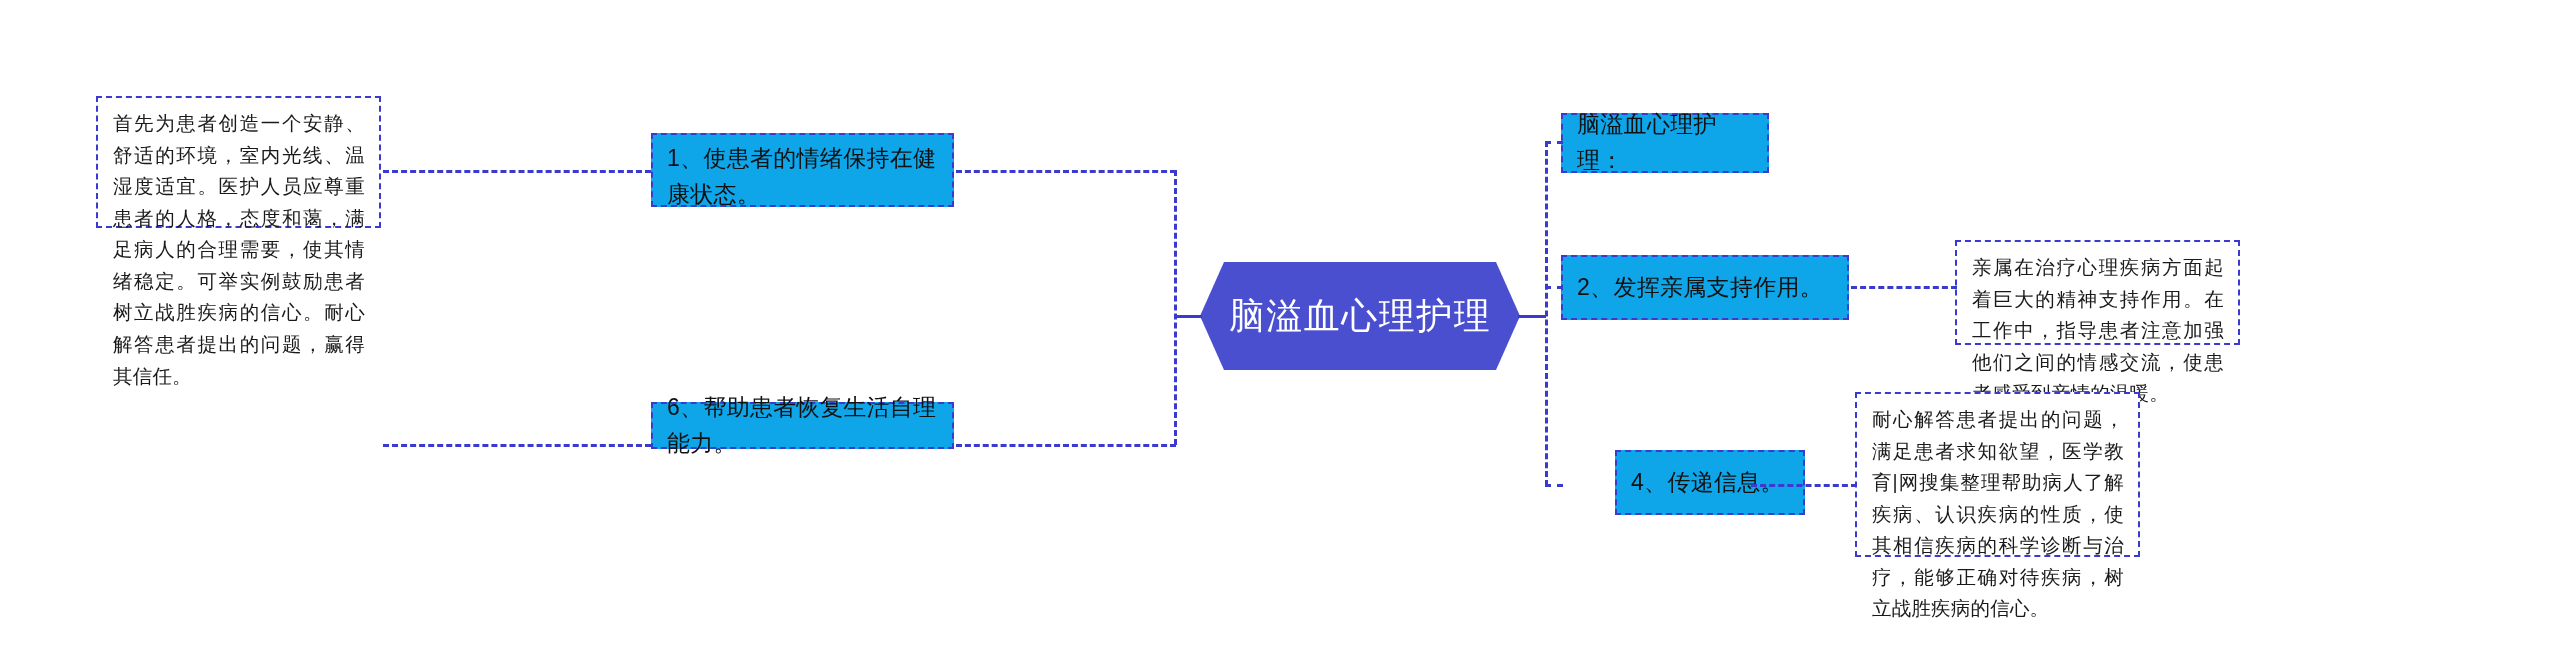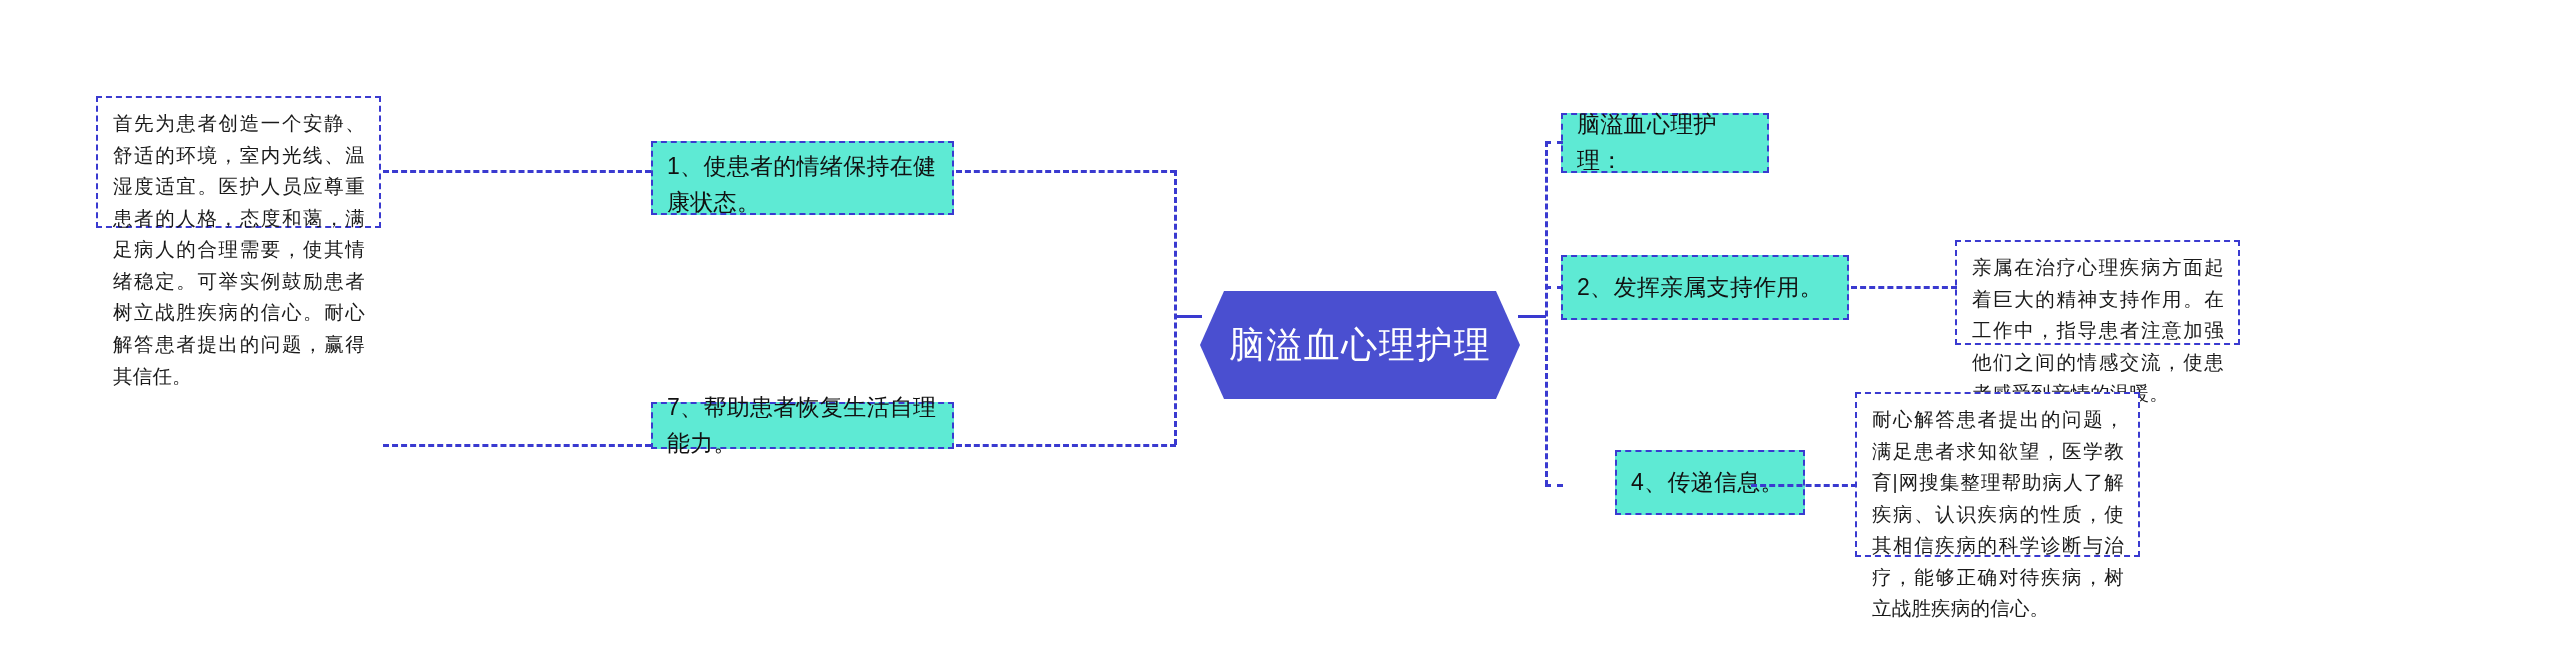--- a/index.html
+++ b/index.html
@@ -33,21 +33,21 @@
     line-height: 1.62;
     letter-spacing: 0.2px;
     padding: 10px 14px 10px 15px;
     text-align: justify;
     text-justify: inter-character;
   }
 
   
   .branch-box {
     border: 2px dashed #3a3ad0;
-    background: #5eead4;
+    background: #0ea5e9;
     color: #111111;
     font-size: 23px;
     line-height: 1.55;
     letter-spacing: 0.3px;
     padding: 6px 12px 6px 14px;
     display: block;
   }
   .branch-box.vcenter {
     display: flex;
     align-items: center;
@@ -93,25 +93,25 @@
   }
 </style>
 </head>
 <body>
 
 <div id="canvas">
 
   <div class="node detail-box" style="left:96px; top:96px; width:285px; height:132px;">首先为患者创造一个安静、舒适的环境，室内光线、温湿度适宜。医护人员应尊重患者的人格，态度和蔼，满足病人的合理需要，使其情绪稳定。可举实例鼓励患者树立战胜疾病的信心。耐心解答患者提出的问题，赢得其信任。</div>
 
 
-  <div class="node branch-box" style="left:651px; top:133px; width:303px; height:74px;margin-top:8px;">1、使患者的情绪保持在健康状态。</div>
+  <div class="node branch-box" style="left:651px; top:133px; width:303px; height:74px;">1、使患者的情绪保持在健康状态。</div>
 
-  <div class="node branch-box vcenter" style="left:651px; top:402px; width:303px; height:47px;">7、帮助患者恢复生活自理能力。</div>
+  <div class="node branch-box vcenter" style="left:651px; top:402px; width:303px; height:47px;">6、帮助患者恢复生活自理能力。</div>
 
-  <div id="central-node" style="left:1200px; top:262px; width:320px; height:108px;margin-top:29px;">
+  <div id="central-node" style="left:1200px; top:262px; width:320px; height:108px;">
     <div class="hex"></div>
     <div class="hex-label">脑溢血心理护理</div>
   </div>
 
   <div class="node branch-box vcenter" style="left:1561px; top:113px; width:208px; height:60px;">脑溢血心理护理：</div>
 
   <div class="node branch-box vcenter" style="left:1561px; top:255px; width:288px; height:65px;">2、发挥亲属支持作用。</div>
 
   <div class="node branch-box vcenter" style="left:1615px; top:450px; width:190px; height:65px;">4、传递信息。</div>
 

